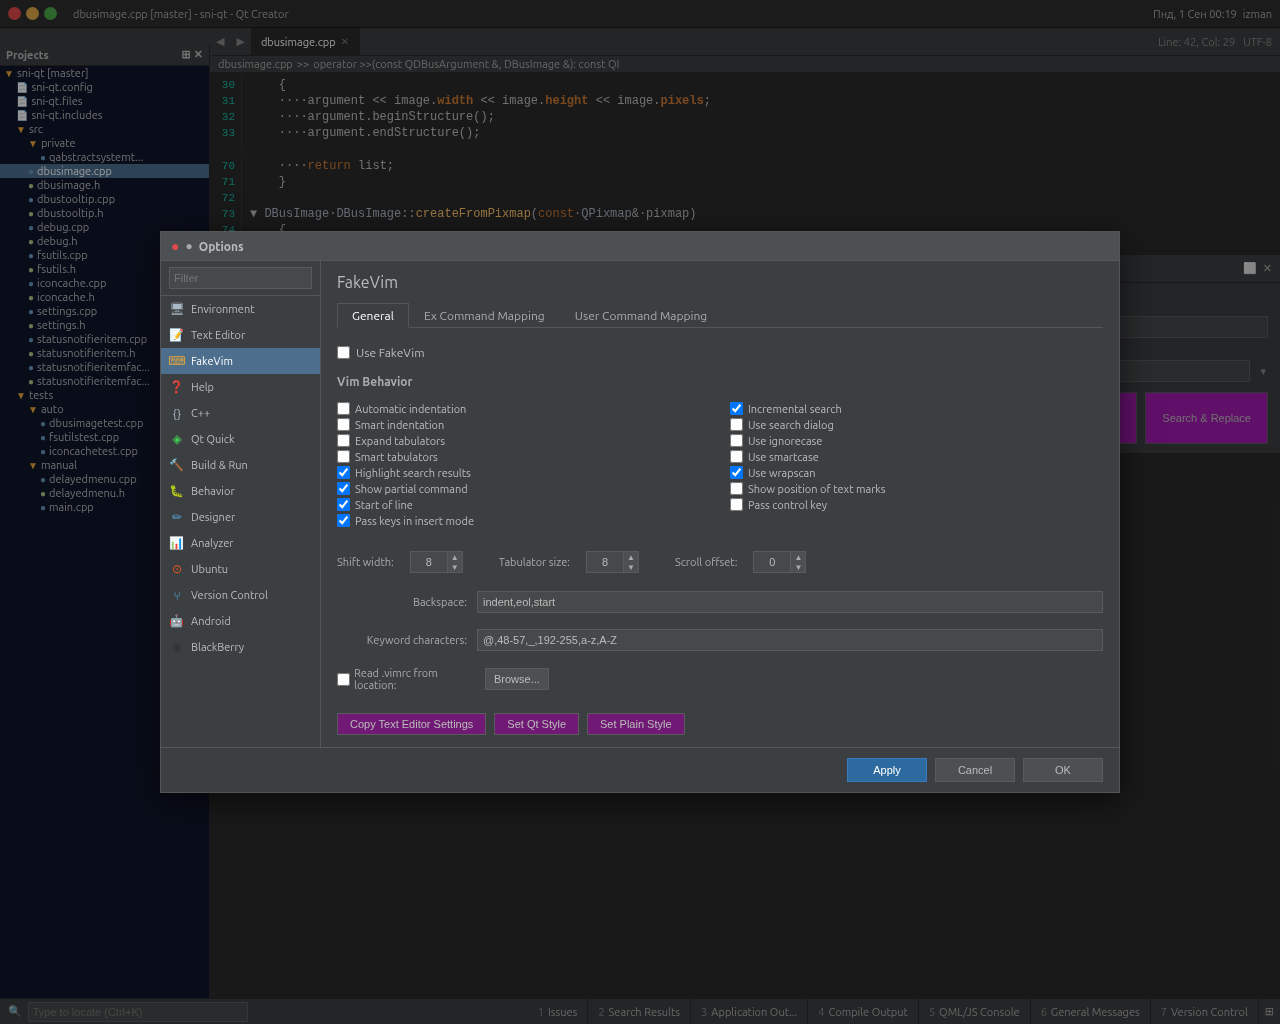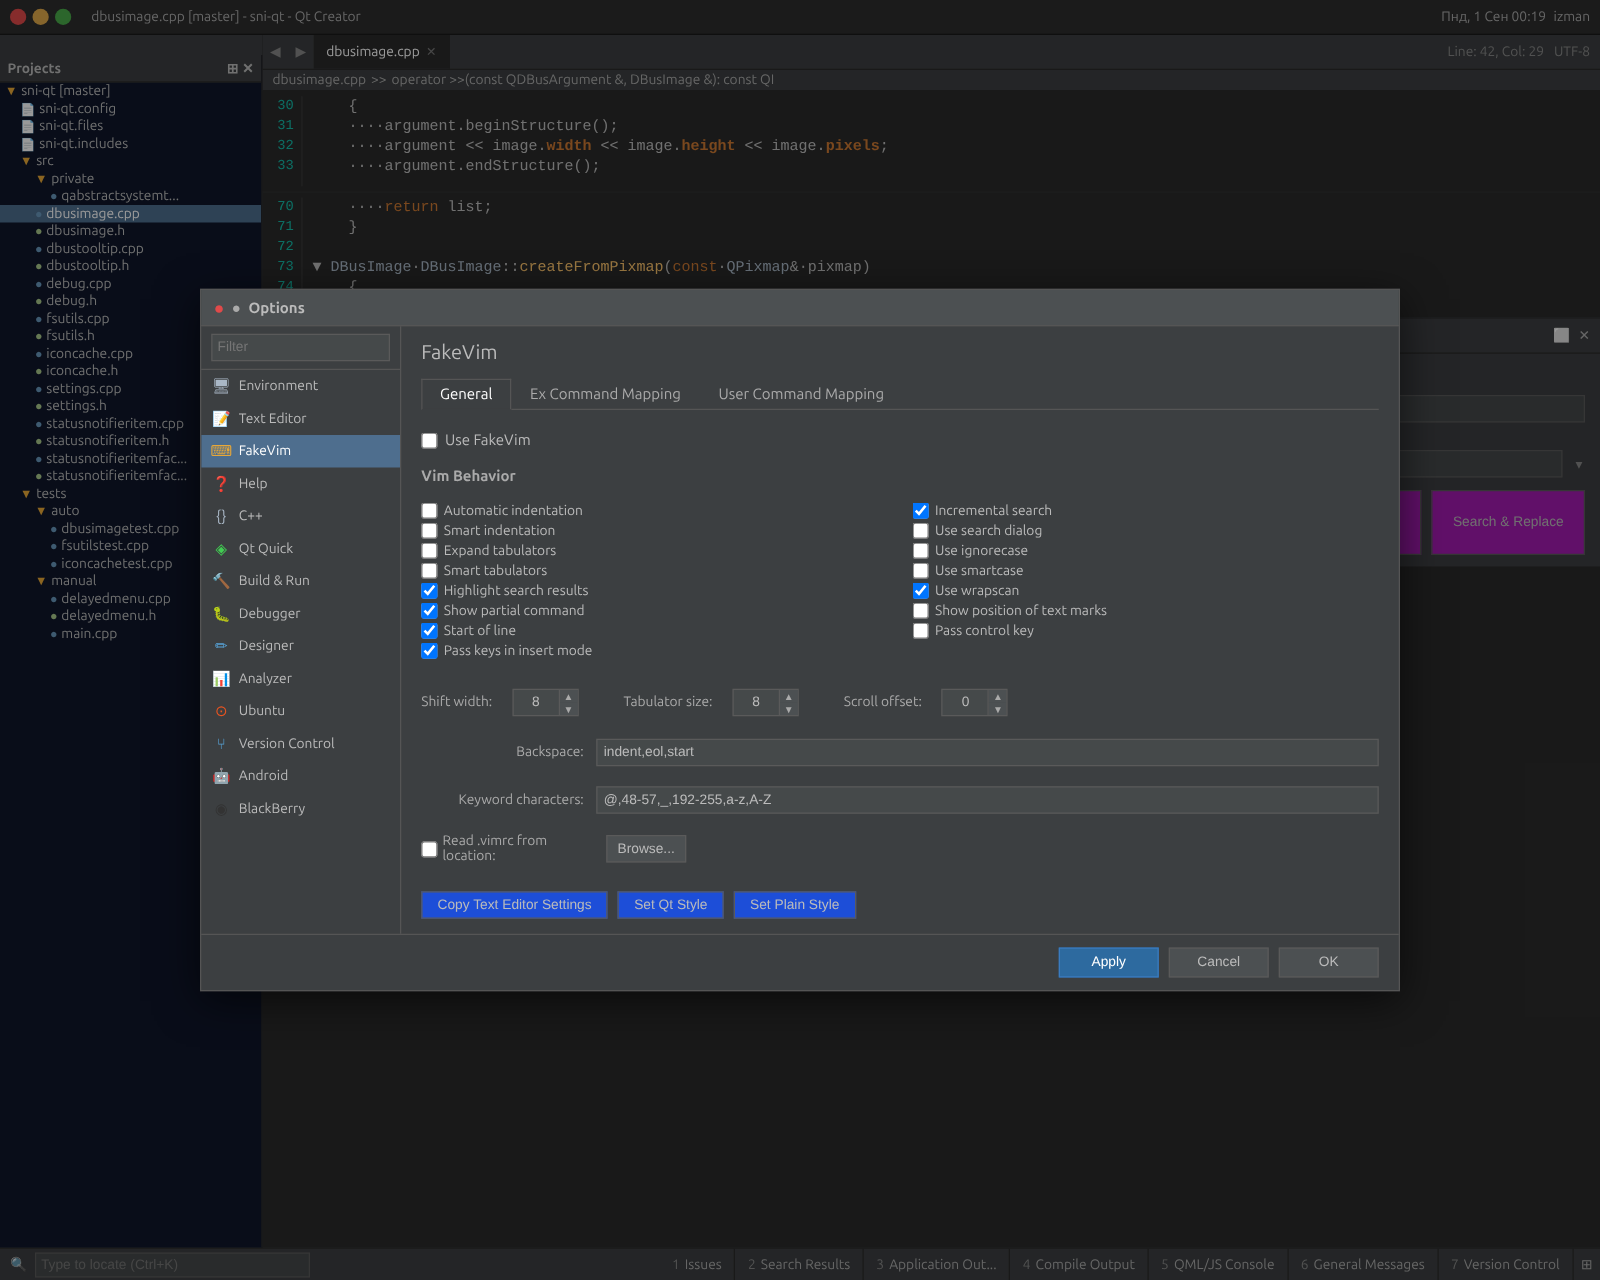--- a/index.html
+++ b/index.html
@@ -505,21 +505,21 @@
       gap: 8px;
       margin: 4px 0;
     }
     .vimrc-check { display: flex; align-items: center; gap: 4px; width: 140px; font-size: 11px; color: #aaaaaa; }
     .style-buttons-row {
       display: flex;
       gap: 8px;
       margin-top: 10px;
     }
     .style-btn {
-      background: #1d4ed8;
+      background: #701a75;
       border: 1px solid #5a5a5a;
       color: #bbbbbb;
       font-size: 11px;
       padding: 4px 12px;
       cursor: pointer;
     }
 
     
     .dialog-footer {
       display: flex;
@@ -730,22 +730,22 @@
 
     <div class="code-content" style="height:80px; flex: none;">
       <div class="line-numbers">
         <div class="line-number">30</div>
         <div class="line-number">31</div>
         <div class="line-number">32</div>
         <div class="line-number">33</div>
       </div>
       <div class="code-lines">
         <div class="code-line">    {</div>
+        <div class="code-line">    ····argument &lt;&lt; image.<span class="kw" style="font-weight:bold">width</span> &lt;&lt; image.<span class="kw" style="font-weight:bold">height</span> &lt;&lt; image.<span class="kw" style="font-weight:bold">pixels</span>;</div>
         <div class="code-line">    ····argument.beginStructure();</div>
-        <div class="code-line">    ····argument &lt;&lt; image.<span class="kw" style="font-weight:bold">width</span> &lt;&lt; image.<span class="kw" style="font-weight:bold">height</span> &lt;&lt; image.<span class="kw" style="font-weight:bold">pixels</span>;</div>
         <div class="code-line">    ····argument.endStructure();</div>
       </div>
     </div>
 
     <div class="bottom-area" style="height:300px; flex:none;">
 
       <div class="code-content" style="height:100px; flex:none; background:#2b2b2b;">
         <div class="line-numbers">
           <div class="line-number">70</div>
           <div class="line-number">71</div>
@@ -897,21 +897,21 @@
           <div class="dialog-nav-item">
             <span class="dialog-nav-icon icon-qt">◈</span>
             <span>Qt Quick</span>
           </div>
           <div class="dialog-nav-item">
             <span class="dialog-nav-icon icon-build">🔨</span>
             <span>Build &amp; Run</span>
           </div>
           <div class="dialog-nav-item">
             <span class="dialog-nav-icon icon-dbg">🐛</span>
-            <span>Debugger</span>
+            <span>Behavior</span>
           </div>
           <div class="dialog-nav-item">
             <span class="dialog-nav-icon icon-design">✏</span>
             <span>Designer</span>
           </div>
           <div class="dialog-nav-item">
             <span class="dialog-nav-icon" style="color:#a9b7c6;">📊</span>
             <span>Analyzer</span>
           </div>
           <div class="dialog-nav-item">

